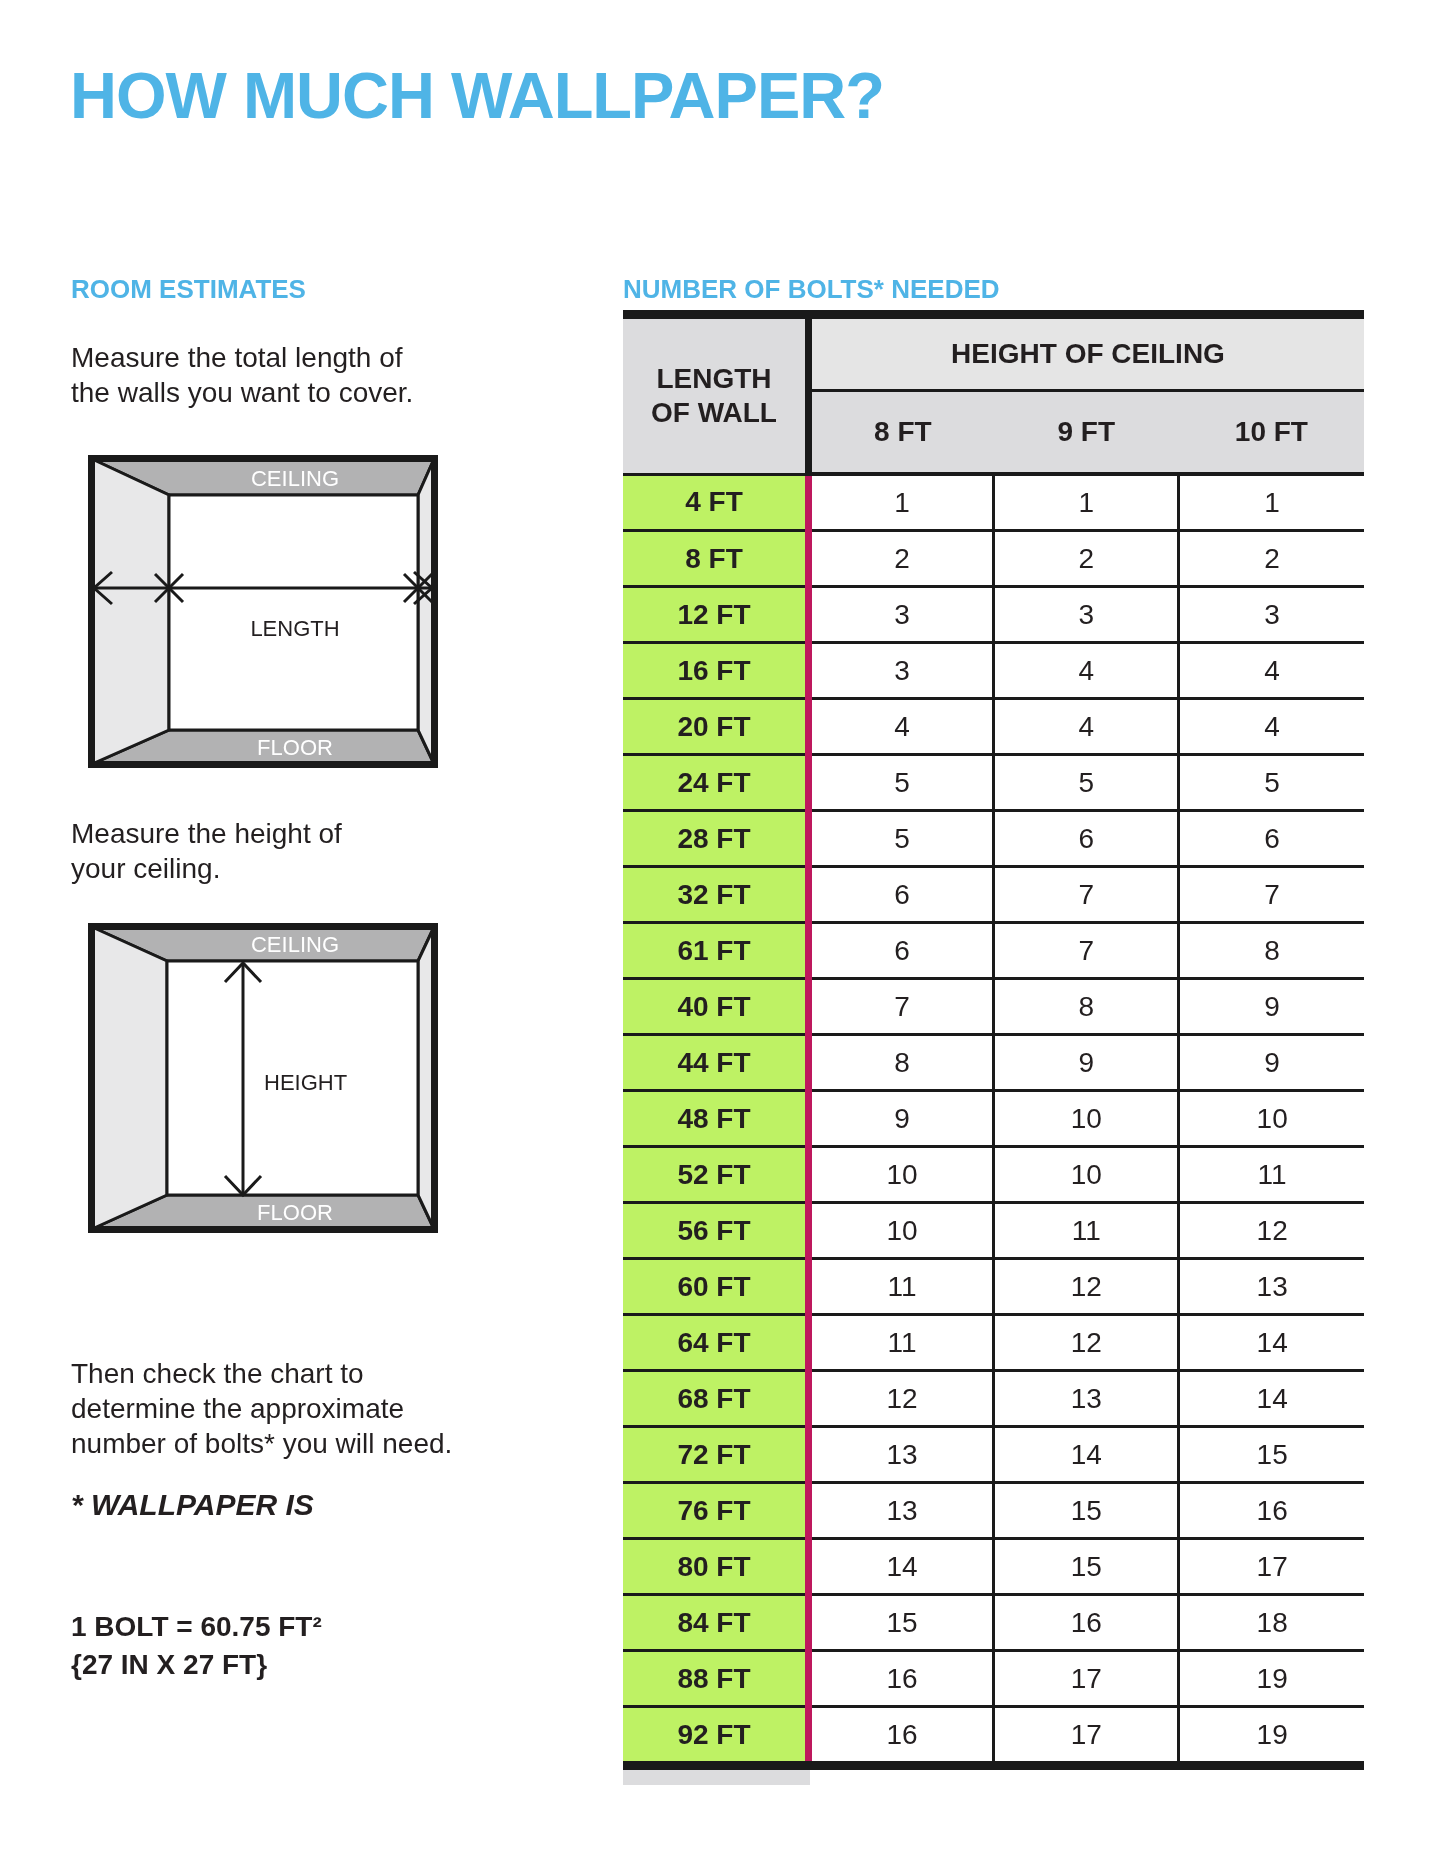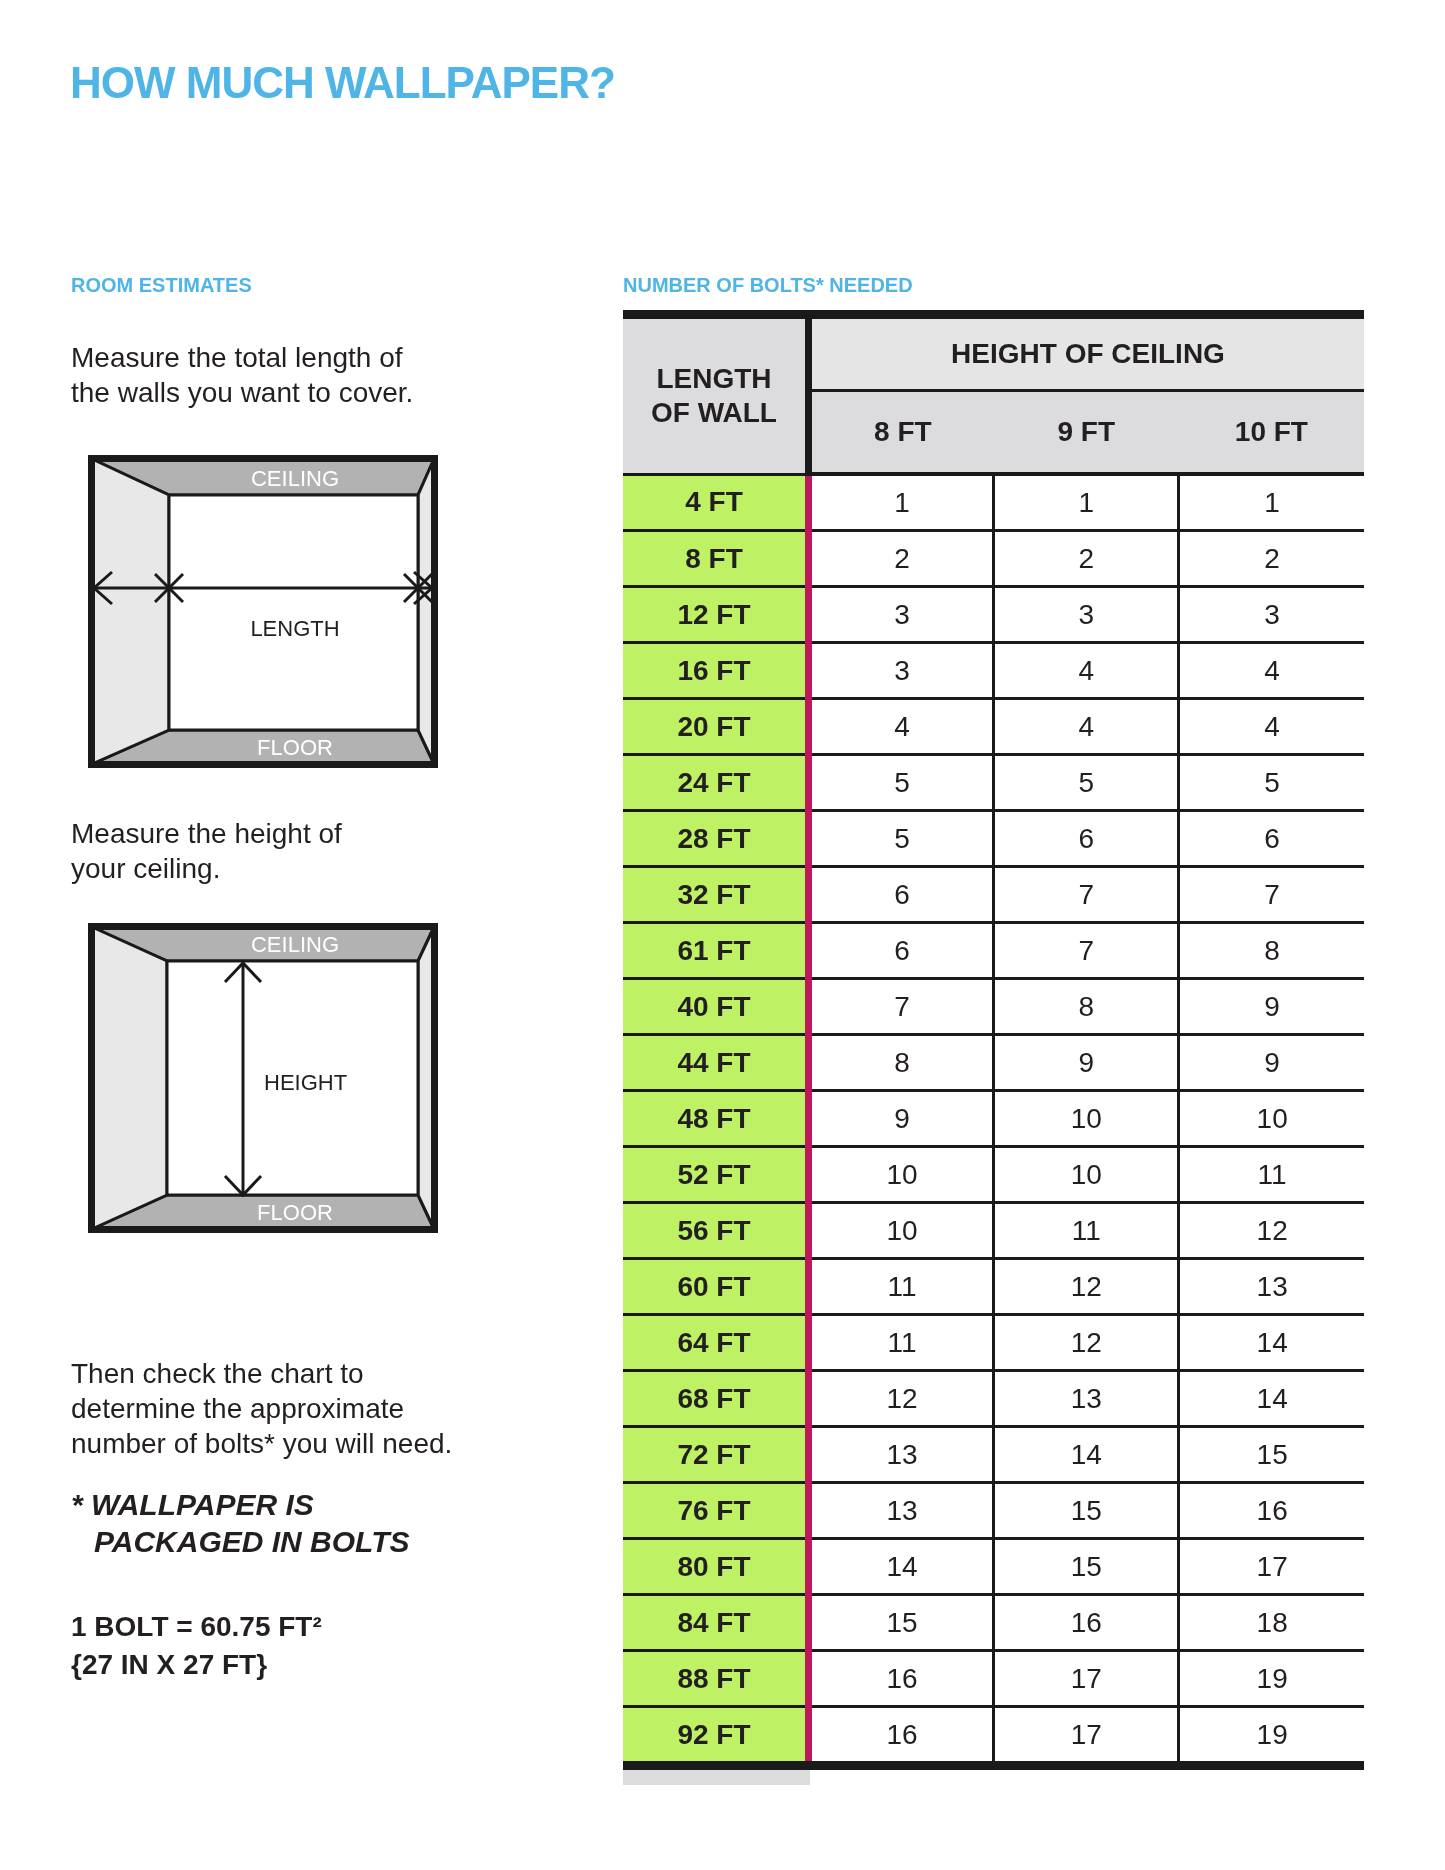--- a/index.html
+++ b/index.html
@@ -6,25 +6,25 @@
   body {
     width:1445px; height:1870px; position:relative;
     background:#ffffff; color:#231f20;
     font-family:"Liberation Sans", sans-serif;
     overflow:hidden;
   }
   .abs { position:absolute; }
 
   .page-title {
     left:70px; top:58px;
-    font-size:44px; font-weight:bold; letter-spacing:-1px;
+    font-size:65px; font-weight:bold; letter-spacing:-1px;
     color:#4fb4e6; white-space:nowrap;
   }
   .section-heading {
-    font-size:20px; font-weight:bold; color:#4fb4e6; white-space:nowrap;
+    font-size:26px; font-weight:bold; color:#4fb4e6; white-space:nowrap;
   }
   .body-text {
     font-size:28px; line-height:35px; color:#231f20;
   }
 
   
   .room-heading { left:71px; top:274px; }
   .para-step1 { left:71px; top:340px; width:370px; }
   .para-step2 { left:71px; top:816px; width:310px; }
   .para-step3 { left:71px; top:1312px; width:395px;margin-top:44px; }
@@ -119,21 +119,20 @@
   </g>
   <text x="207" y="29" text-anchor="middle" font-size="22" fill="#ffffff">CEILING</text>
   <text x="207" y="297" text-anchor="middle" font-size="22" fill="#ffffff">FLOOR</text>
   <text x="176" y="167" text-anchor="start" font-size="22" fill="#231f20">HEIGHT</text>
 </svg>
 
 <div class="abs body-text para-step3">Then check the chart to determine the approximate number of bolts* you will need.</div>
 
 <div class="abs footnote">
   <div>* WALLPAPER IS</div>
-  <div class="indent">PACKAGED IN BOLTS</div>
 </div>
 
 <div class="abs bolt-info">
   <div>1 BOLT = 60.75 FT²</div>
   <div>{27 IN X 27 FT}</div>
 </div>
 
 <div class="abs section-heading table-heading">NUMBER OF BOLTS* NEEDED</div>
 
 <div class="abs table-wrap">

